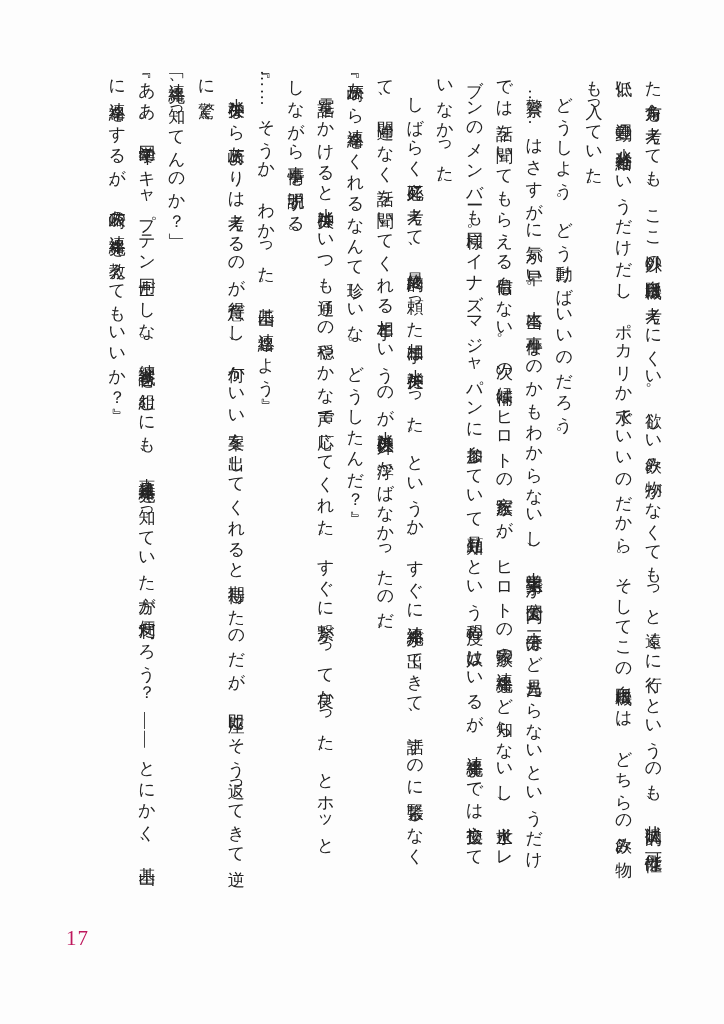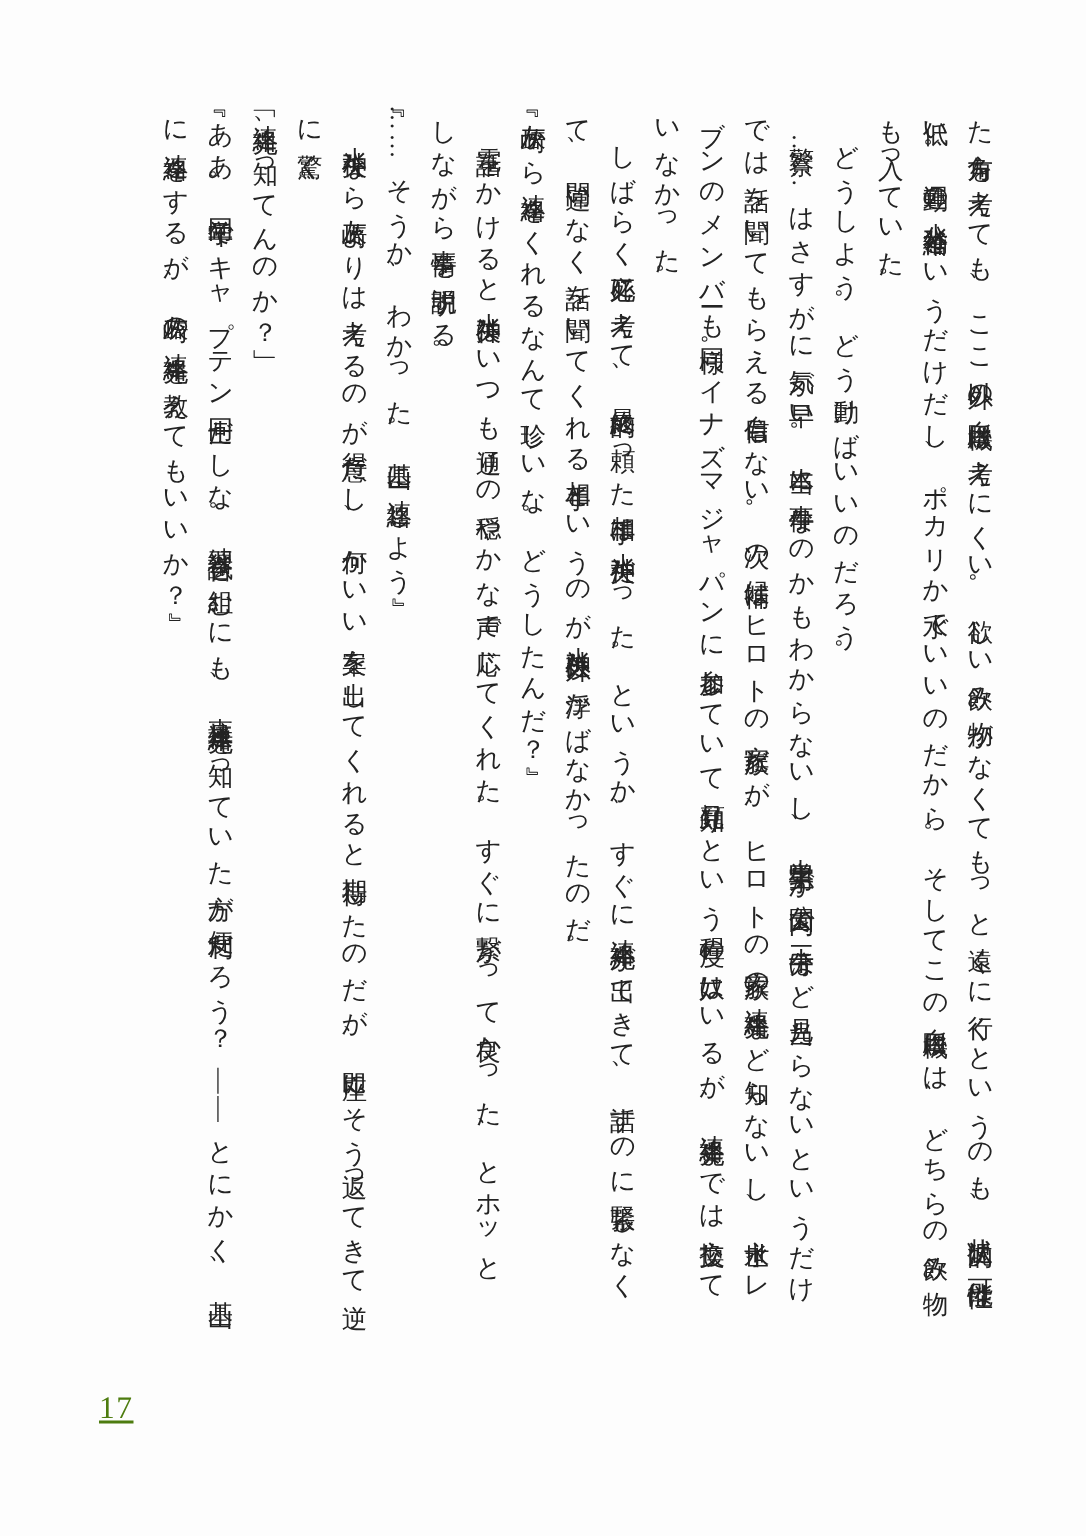--- a/index.html
+++ b/index.html
@@ -37,22 +37,21 @@
   }
   .text-block p.indent {
     text-indent: 1em;         
   }
   .page-number {
     position: absolute;
     left: 66px;
     top: 926px;
     font-size: 21px;
     letter-spacing: 1px;
-    color: #4d7c0f;
-    text-decoration: underline;
+    color: #be185d;
   }
 </style>
 </head>
 <body>
 
 <div class="page">
 
   <div class="text-block">
     <p>た方角を考えても、ここ以外の自販機は考えにくい。欲しい飲み物がなくてもっと遠くに行くというのも、状況的に可能性は低い。運動の水分補給というだけだし、ポカリか水でいいのだから。そしてこの自販機には、どちらの飲み物も入っていた。</p>
     <p class="indent">どうしよう。どう動けばいいのだろう。</p>

